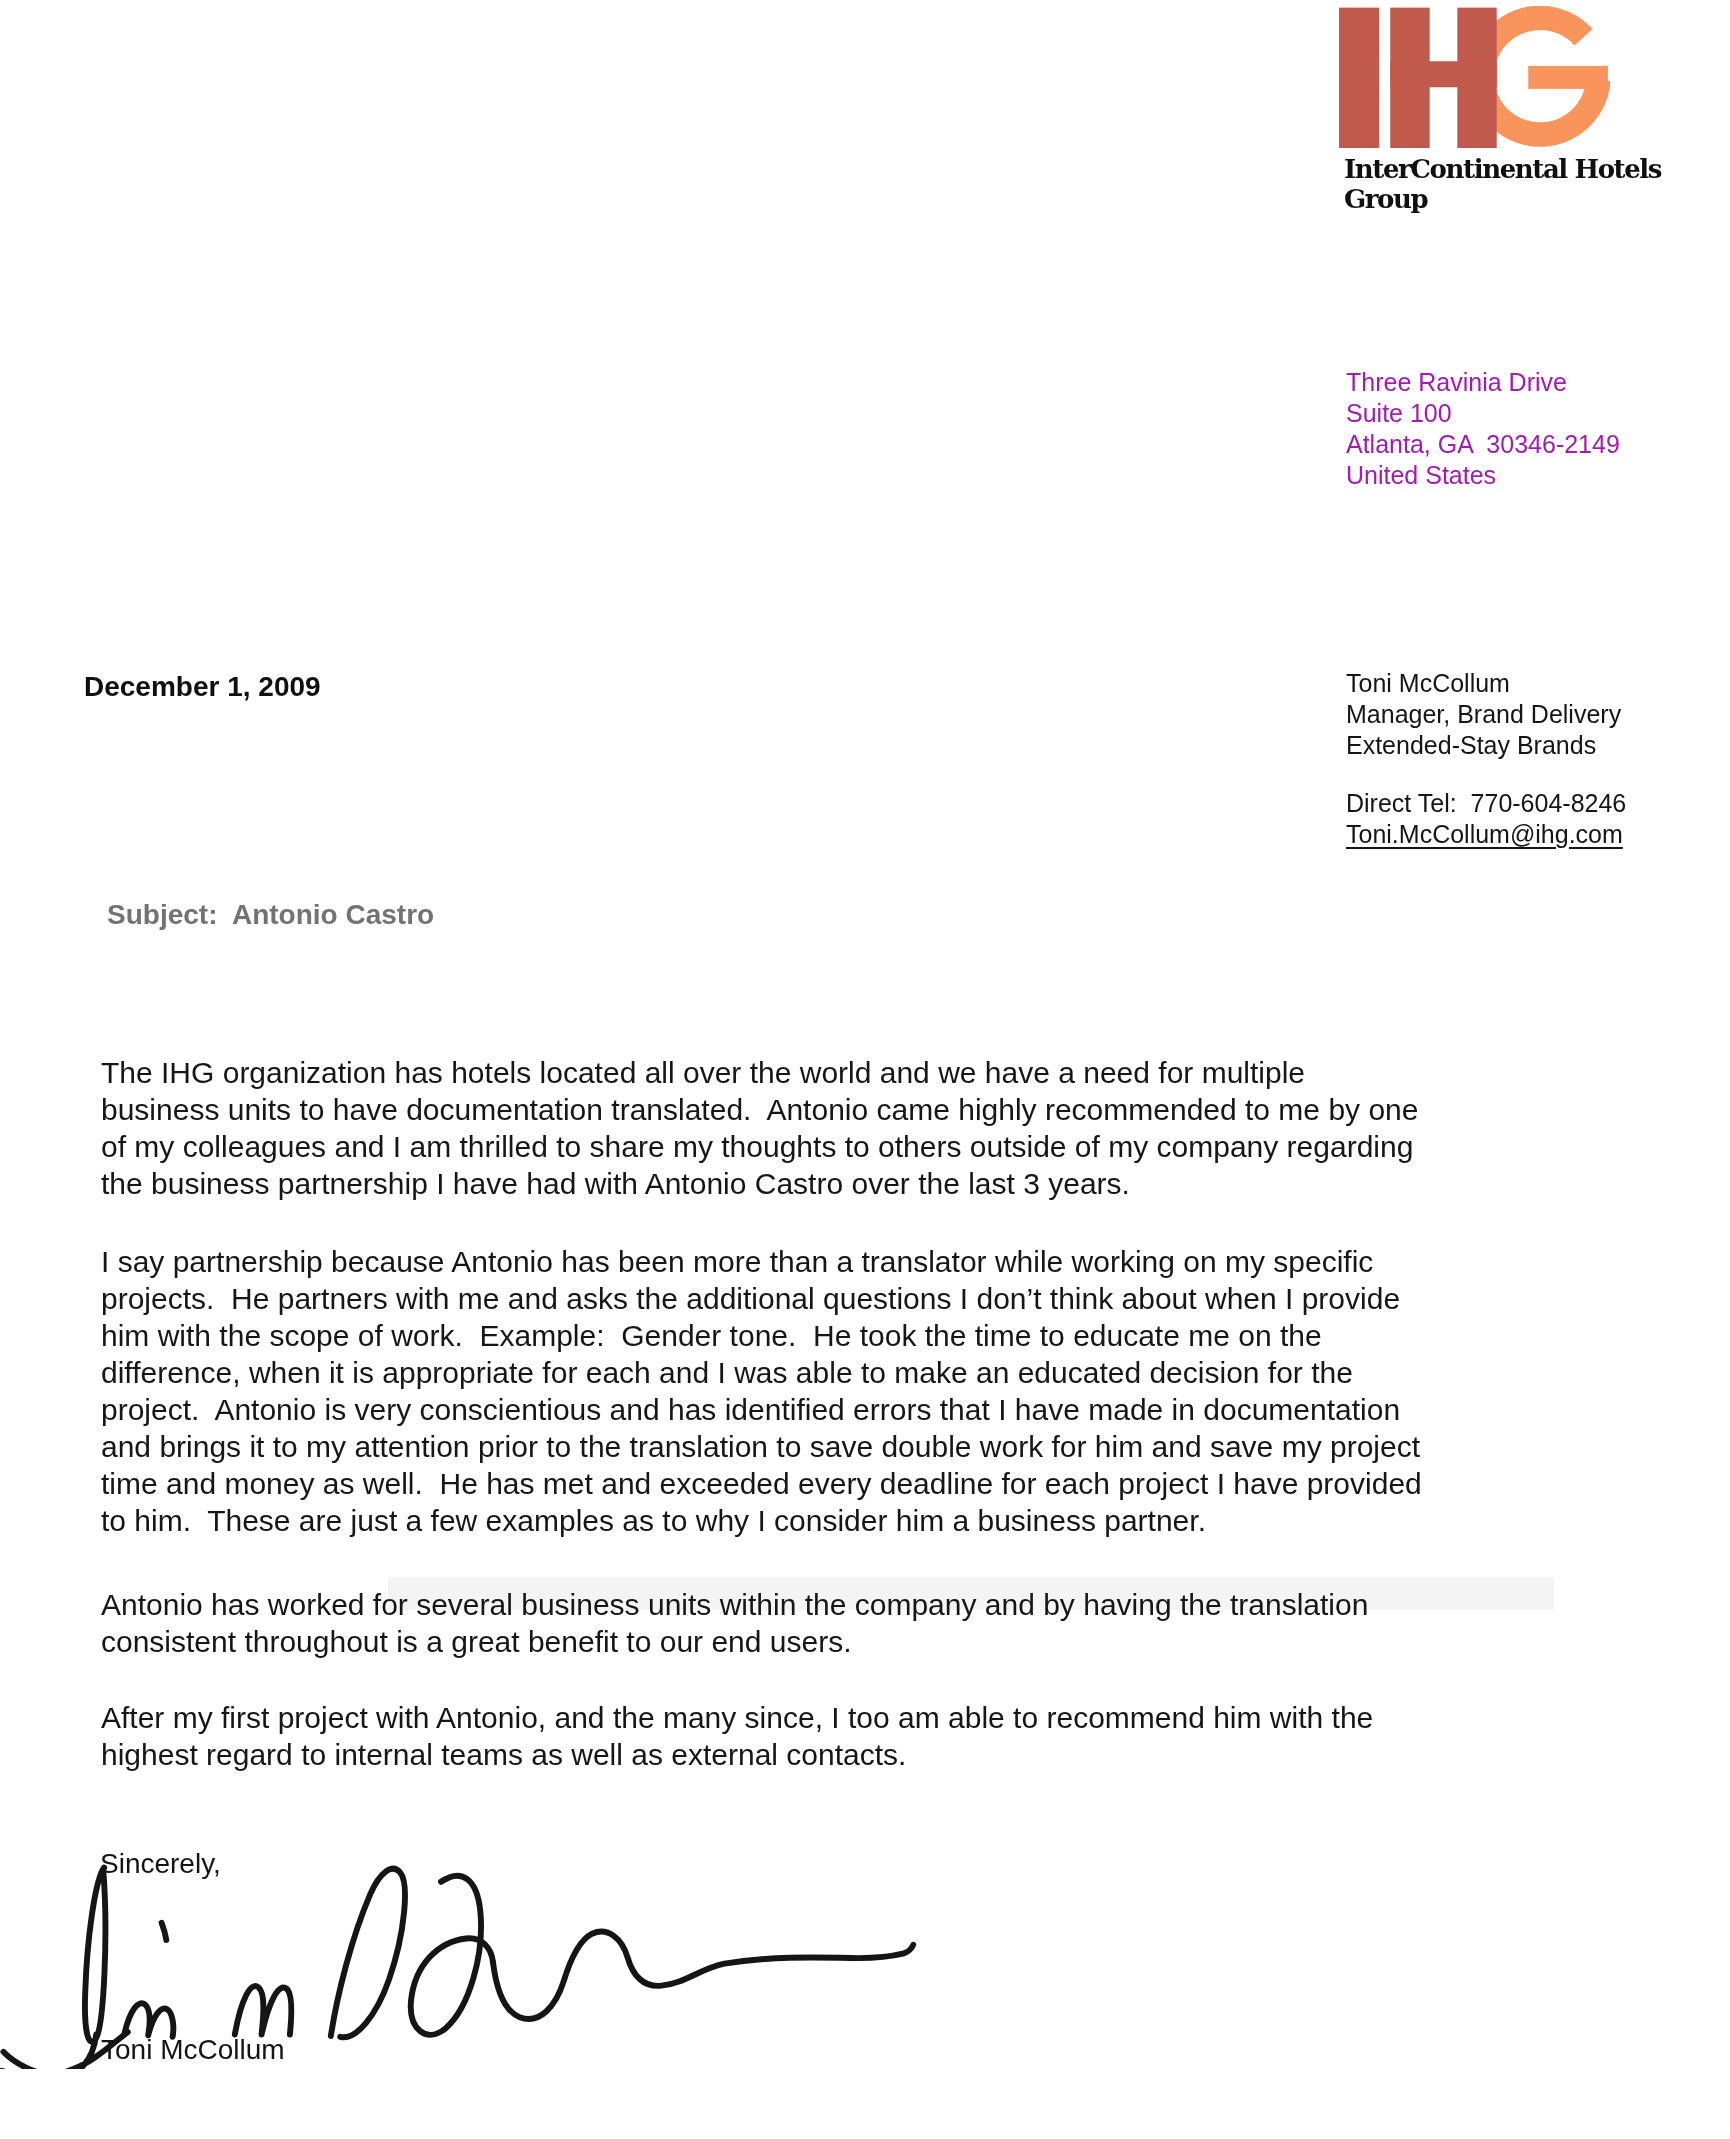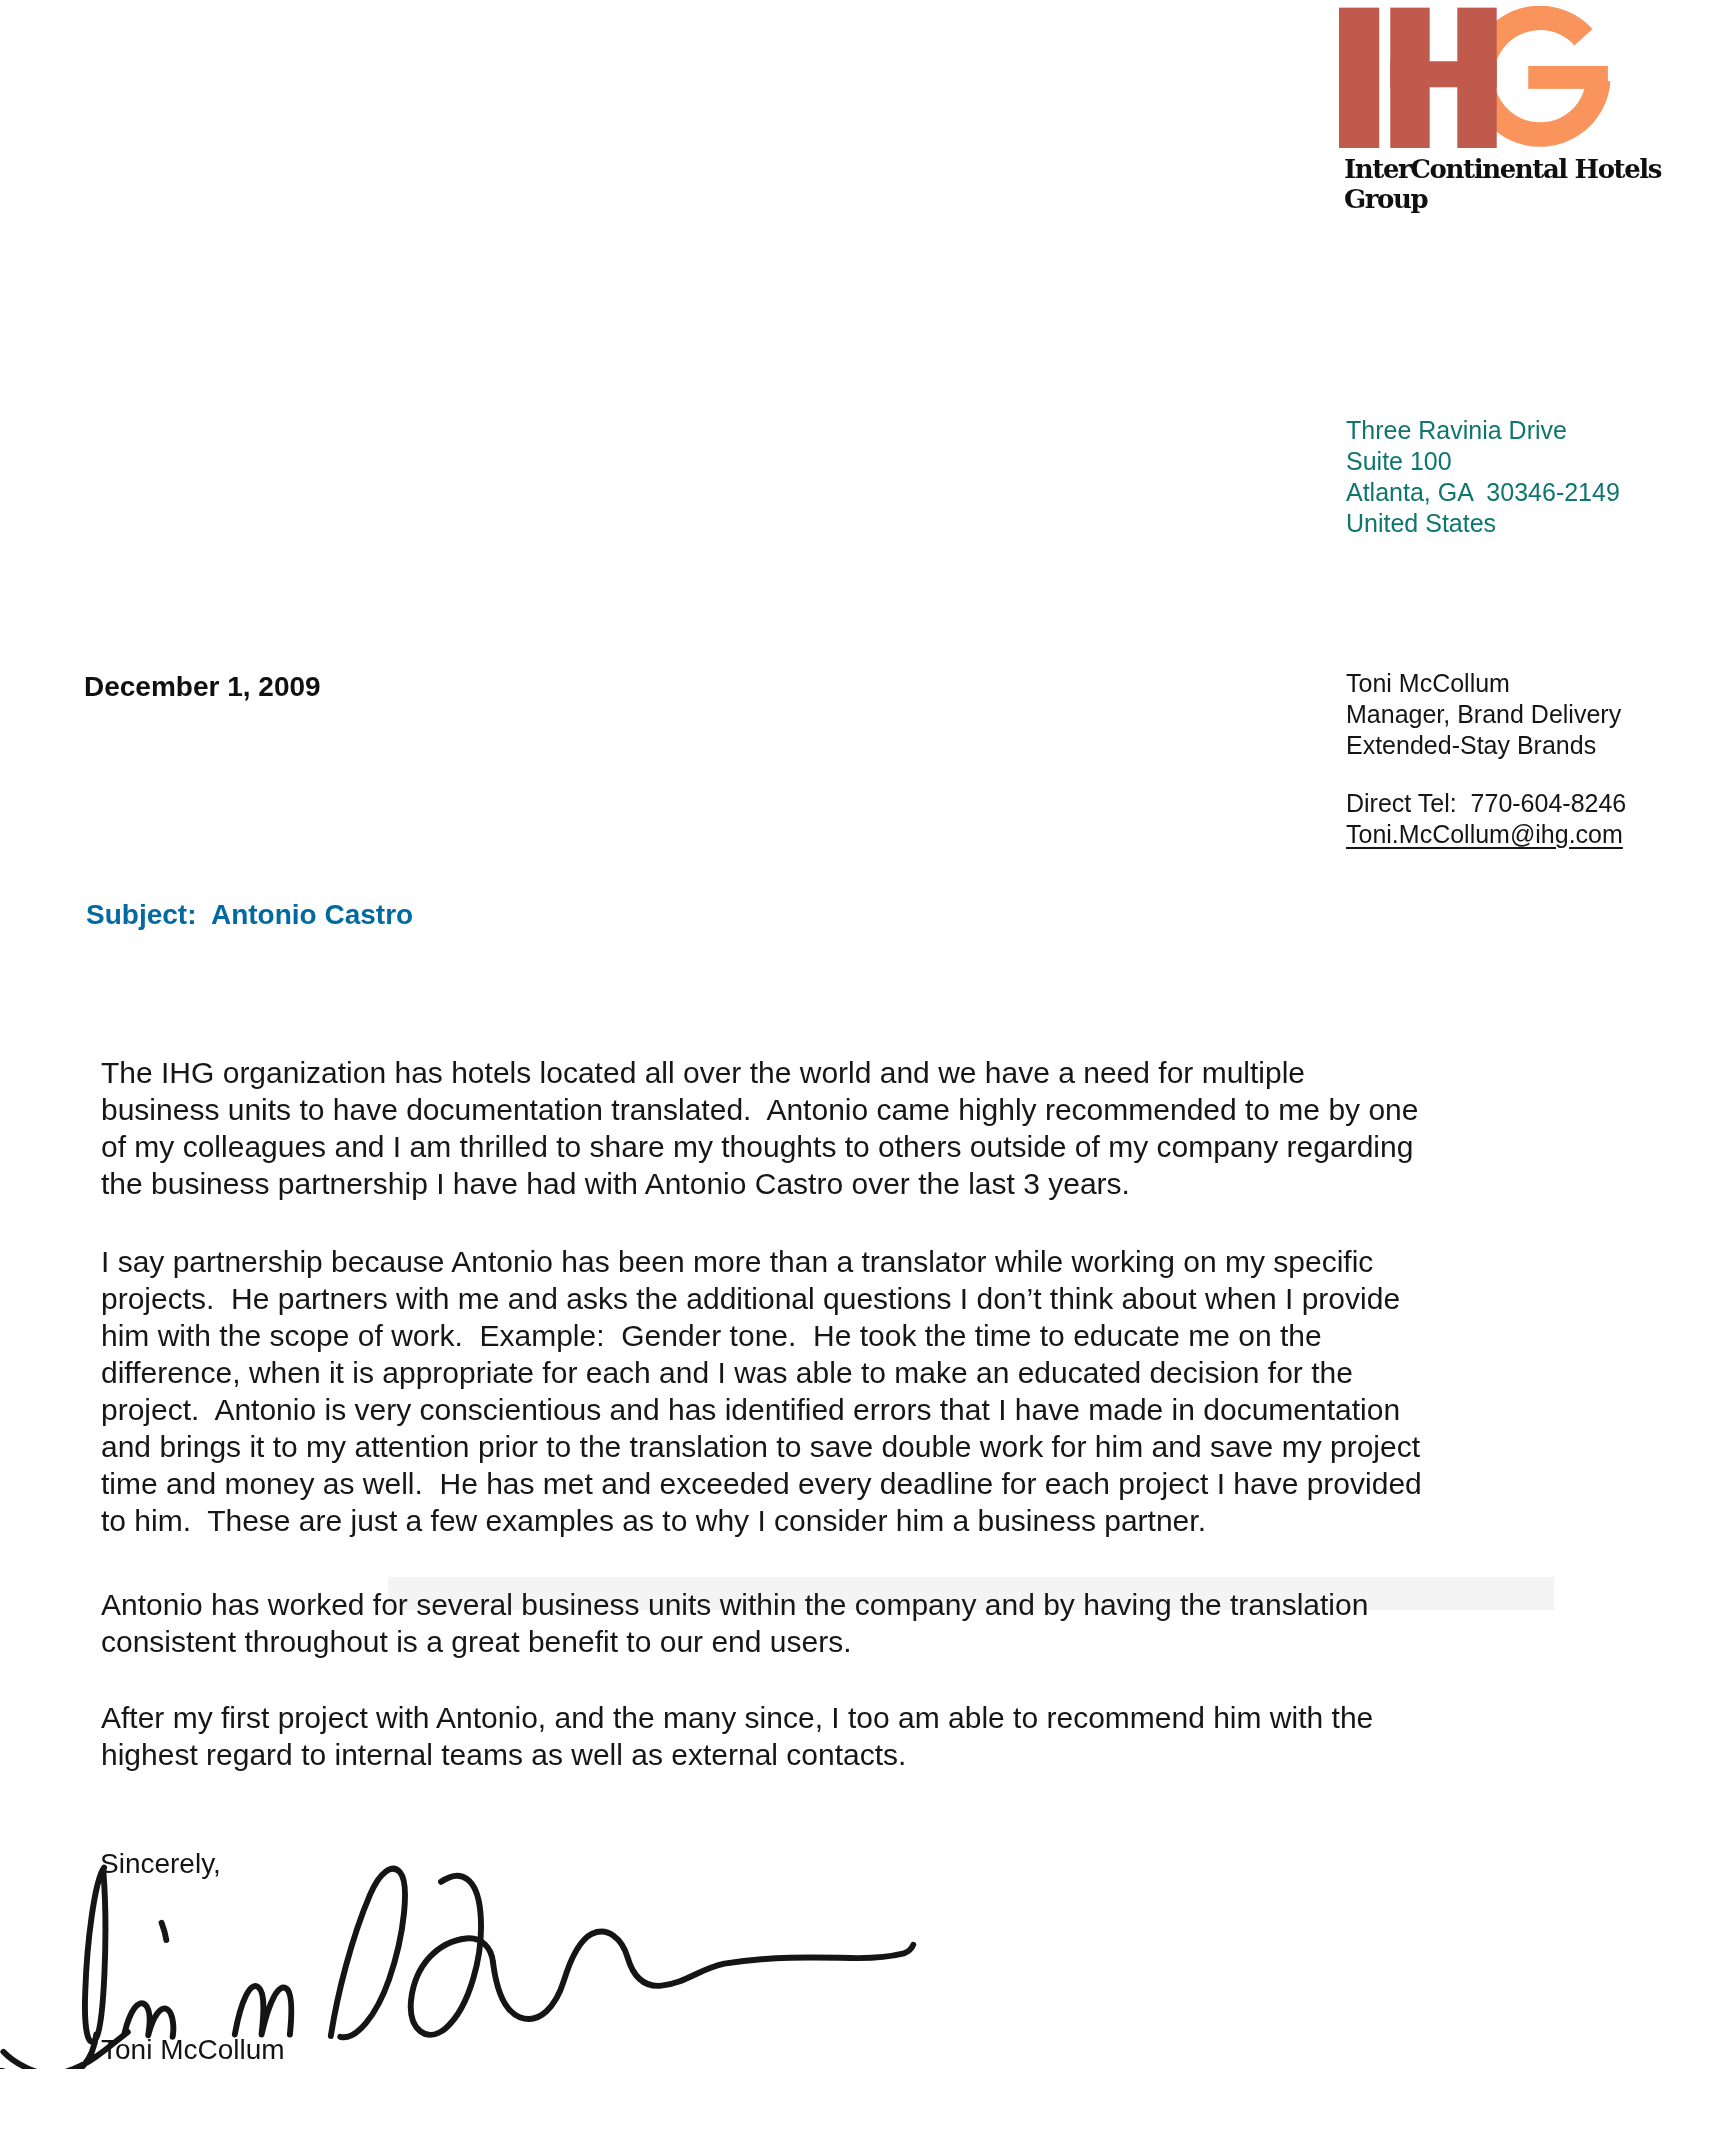--- a/index.html
+++ b/index.html
@@ -19,21 +19,21 @@
   
   .logo-svg { left: 1339px; top: 6.3px; width: 276px; height: 146px; }
   .tagline {
     left: 1344px; top: 154px; width: 383px;
     font-family: "DejaVu Serif", "Liberation Serif", serif;
     font-weight: 700; font-size: 26px; letter-spacing: -1.4px;
     color: #101010;
   }
   .addr-block {
     left: 1346px; top: 367px;
-    font-size: 25px; line-height: 31px; color: #0f766e; margin-top: 48px;
+    font-size: 25px; line-height: 31px; color: #a21caf;
   }
   .switch-block {
     left: 1346px; top: 518px;
     font-size: 25px; line-height: 31px; color: #151515;
   }
   .sender-block {
     left: 1346px; top: 668px;
     font-size: 25px; line-height: 31px; color: #151515;
   }
   .tel-block {
@@ -46,22 +46,22 @@
     text-underline-offset: 3.9px;
     cursor: pointer;
   }
 
   
   .date-line {
     left: 84px; top: 671px;
     font-size: 28px; font-weight: 700; color: #101010;
   }
   .subject-line {
-    left: 86px; top: 899px;
-    font-size: 28px; font-weight: 700; color: #0369a1;
+    left: 107px; top: 899px;
+    font-size: 28px; font-weight: 700; color: #737373;
   }
 
   
   .para {
     left: 101px; width: 1544px;
     font-size: 30px; line-height: 37px;
     color: #161616;
   }
   .para-1 { top: 1054px; }
   .para-2 { top: 1243px; }

